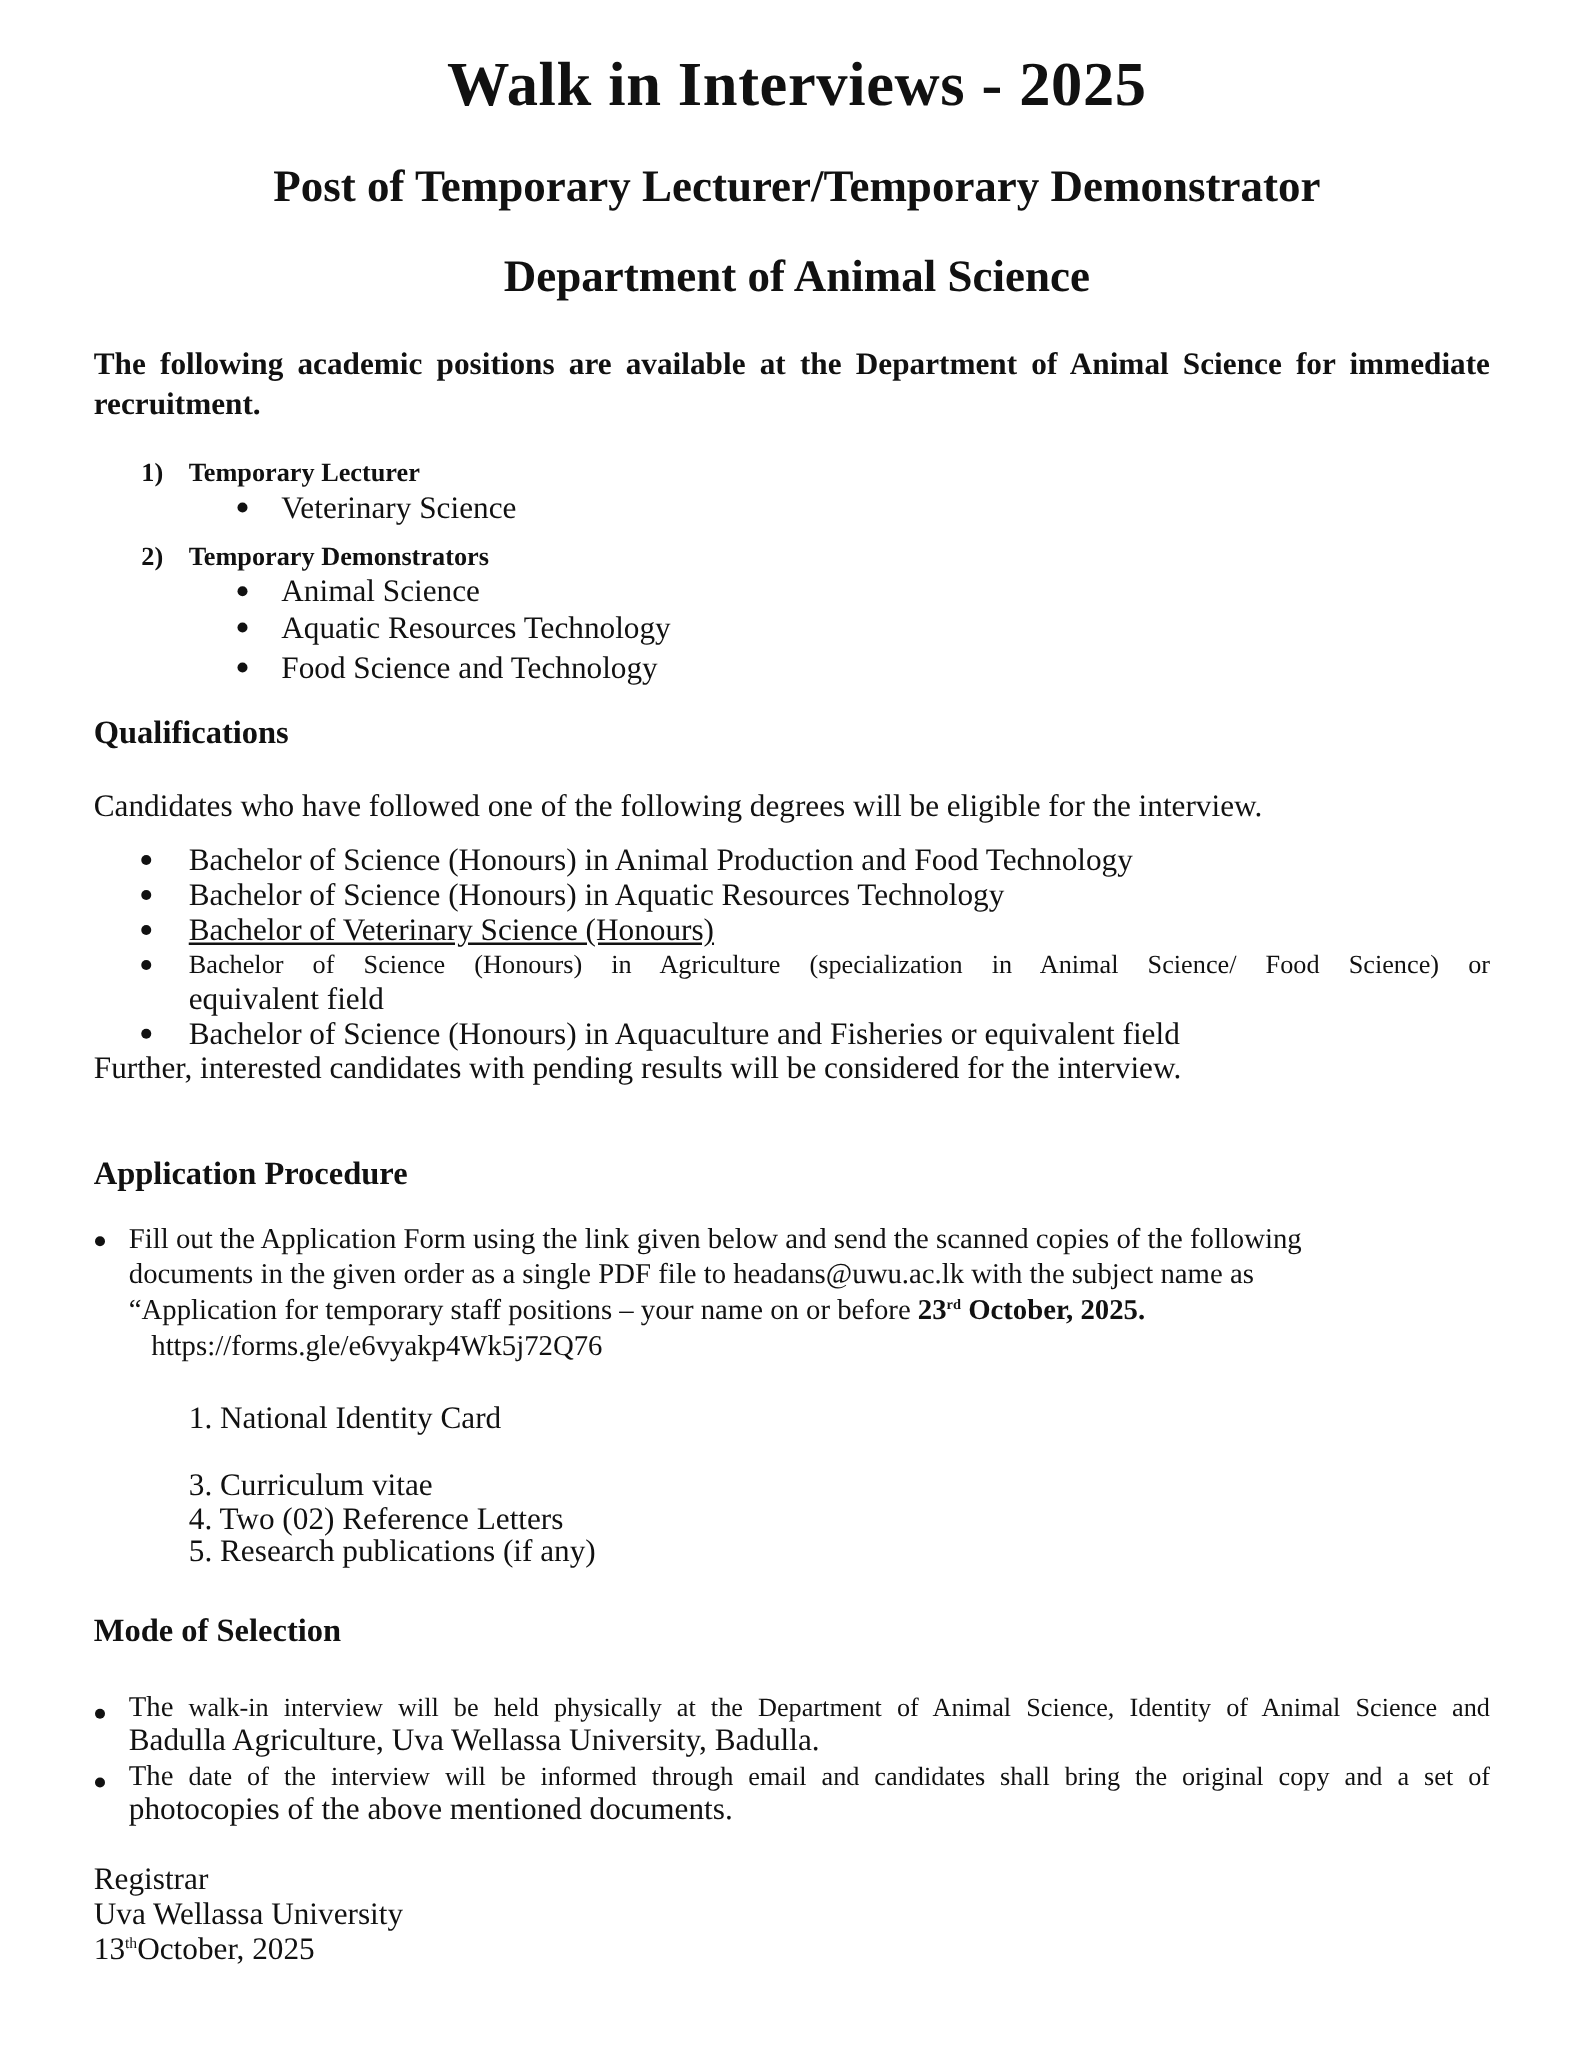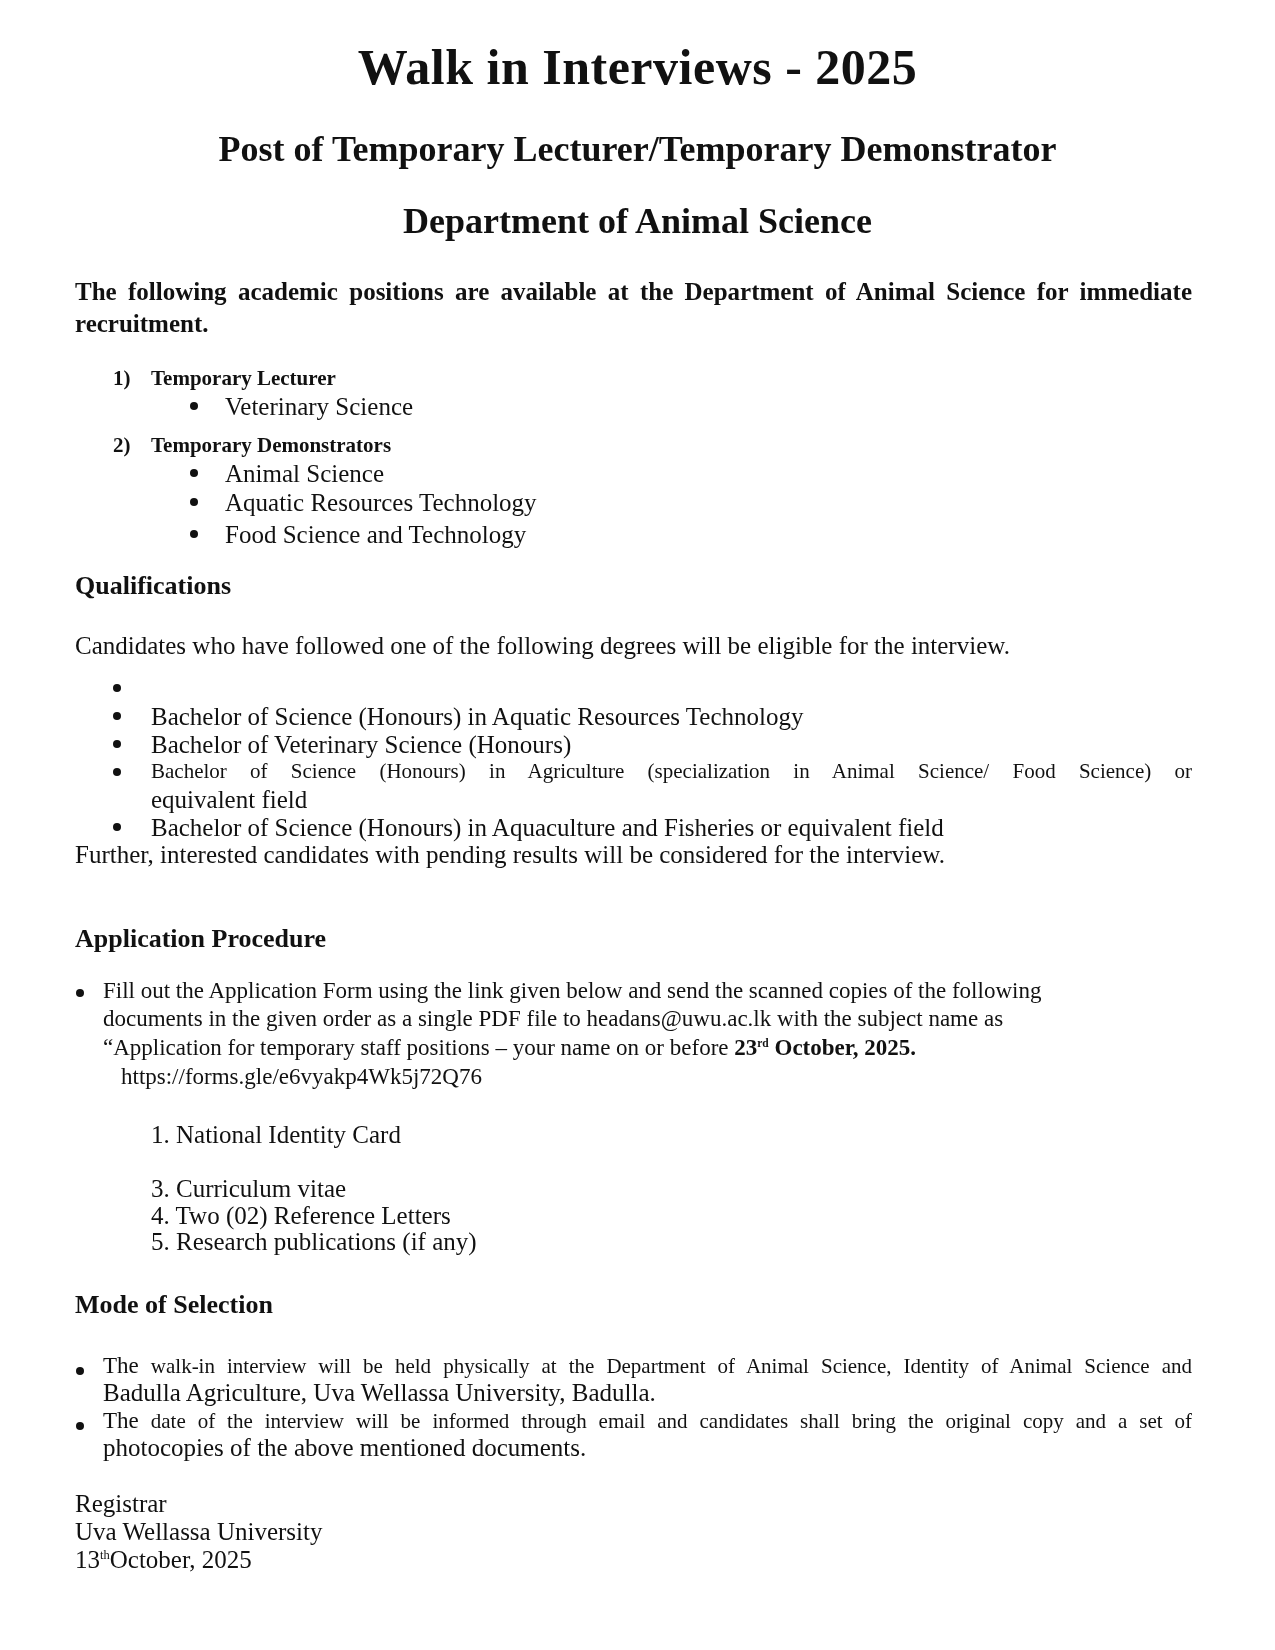--- a/index.html
+++ b/index.html
@@ -53,24 +53,25 @@
   <div class="abs body-txt" style="left:225px; top:460px;">Animal Science</div>
   <span class="bullet" style="left:190px; top:498px;"></span>
   <div class="abs body-txt" style="left:225px; top:489px;">Aquatic Resources Technology</div>
   <span class="bullet" style="left:190px; top:530px;"></span>
   <div class="abs body-txt" style="left:225px; top:521px;">Food Science and Technology</div>
 
   <div class="abs h2" style="left:75px; top:571px;">Qualifications</div>
   <div class="abs body-txt" style="left:75px; top:632px;">Candidates who have followed one of the following degrees will be eligible for the interview.</div>
 
   <span class="bullet" style="left:113px; top:684px;"></span>
+  <div class="abs body-txt" style="left:151px; top:675px;">Bachelor of Science (Honours) in Animal Production and Food Technology</div>
   <span class="bullet" style="left:113px; top:712px;"></span>
   <div class="abs body-txt" style="left:151px; top:703px;">Bachelor of Science (Honours) in Aquatic Resources Technology</div>
   <span class="bullet" style="left:113px; top:740px;"></span>
-  <div class="abs body-txt" style="left:151px; top:731px;">Bachelor of Veterinary Science (Honours)</div>
+  <div class="abs body-txt" style="left:151px; top:731px;text-decoration:underline;">Bachelor of Veterinary Science (Honours)</div>
   <span class="bullet" style="left:113px; top:768px;"></span>
   <div class="just-line" style="left:151px; top:759px; width:1041px;">Bachelor of Science (Honours) in Agriculture (specialization in Animal Science/ Food Science) or</div>
   <div class="abs body-txt" style="left:151px; top:786px;">equivalent field</div>
   <span class="bullet" style="left:113px; top:823px;"></span>
   <div class="abs body-txt" style="left:75px; top:841px;">Further, interested candidates with pending results will be considered for the interview.</div>
   <div class="abs body-txt" style="left:151px; top:814px;">Bachelor of Science (Honours) in Aquaculture and Fisheries or equivalent field</div>
 
   <div class="abs h2" style="left:75px; top:924px;">Application Procedure</div>
 
   <span class="bullet" style="left:76px; top:989px;"></span>

